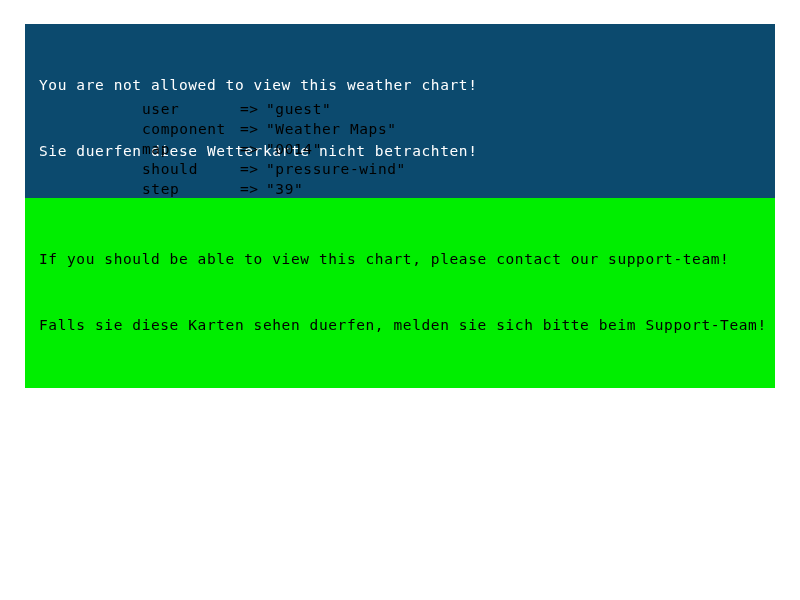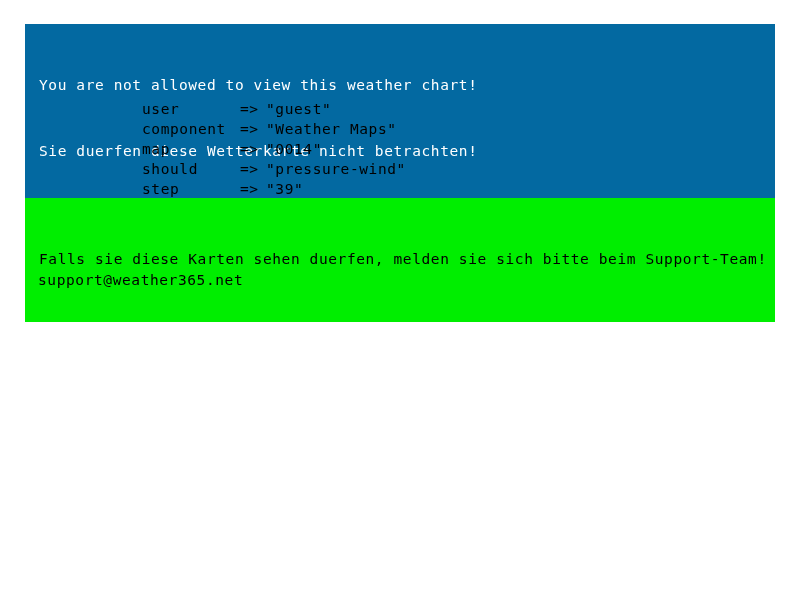--- a/index.html
+++ b/index.html
@@ -28,21 +28,21 @@
     width: 750px;
     box-sizing: border-box;
     padding: 6px 14px 8px 14px;
     font-size: 14.5px;
     line-height: 22px;
     letter-spacing: 0.6px;
     white-space: pre;
   }
   .banner-deny {
     top: 24px;
-    background: #0369a1;
+    background: #0c4a6e;
     color: #ffffff;
   }
   .banner-info {
     top: 198px;
     background: #00ee00;
     color: #000000;
   }
   .banner .line {
     display: block;
   }
@@ -110,20 +110,20 @@
     </span>
     <span class="field-row">
       <span class="field-key">should</span><span class="field-arrow">=&gt;</span><span class="field-val">"pressure-wind"</span>
     </span>
     <span class="field-row">
       <span class="field-key">step</span><span class="field-arrow">=&gt;</span><span class="field-val">"39"</span>
     </span>
   </div>
 
   <div class="banner banner-info">
+    <span class="line">If you should be able to view this chart, please contact our support-team!</span>
     <span class="line">Falls sie diese Karten sehen duerfen, melden sie sich bitte beim Support-Team!</span>
   </div>
 
   <div class="footer">
-    <span class="footer-left">support@weather365.net</span>
   </div>
 
 </div>
 
 </body></html>

